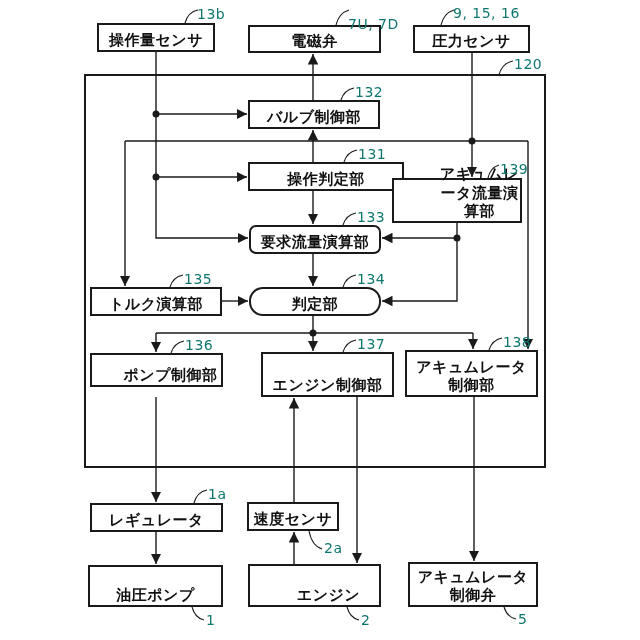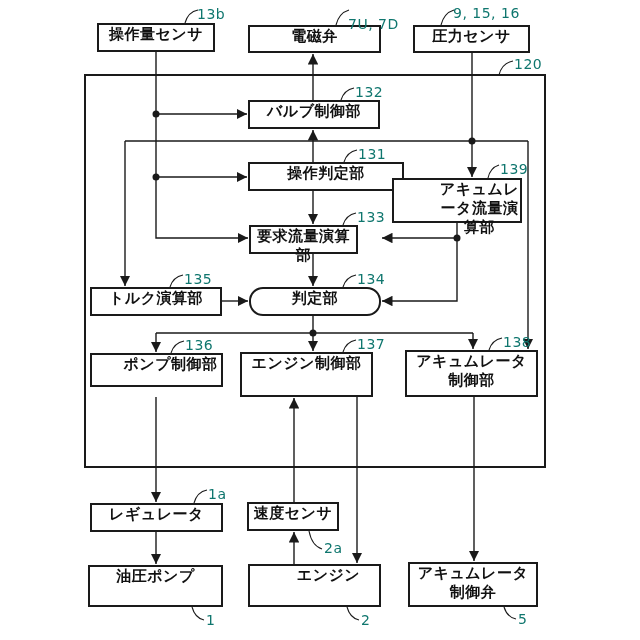--- a/index.html
+++ b/index.html
@@ -4,21 +4,21 @@
 <style>
   html,body{margin:0;padding:0;background:#fff;}
   #figure{
     position:relative;width:640px;height:640px;background:#ffffff;
     font-family:"DejaVu Sans","Liberation Sans",sans-serif;
     color:#111;overflow:hidden;
   }
   #wires{position:absolute;left:0;top:0;width:640px;height:640px;z-index:1;}
   .block{
     position:absolute;box-sizing:border-box;border:2px solid #1a1a1a;background:#fff;
-    display:flex;align-items:flex-start;justify-content:center;text-align:center;
+    display:flex;align-items:flex-end;justify-content:center;text-align:center;
     font-size:15px;font-weight:600;letter-spacing:0.5px;line-height:1.25;z-index:2;
   }
   .block.outer{background:transparent;z-index:0;}
   .block .lbl{display:inline-block;}
   .block .wrap{max-width:7.4em;}
   .ref{
     position:absolute;font-size:14px;font-weight:400;color:#0f766e;
     letter-spacing:0.5px;white-space:nowrap;z-index:3;
   }
 </style>
@@ -112,33 +112,33 @@
 
   <div class="block" style="left:248px;top:100px;width:132px;height:29px;">
     <span class="lbl">バルブ制御部</span>
   </div>
   <div class="block" style="left:248px;top:162px;width:156px;height:29px;">
     <span class="lbl">操作判定部</span>
   </div>
   <div class="block" style="left:392px;top:178px;width:130px;height:45px;padding-left:45px;">
     <span class="lbl wrap">アキュムレータ流量演算部</span>
   </div>
-  <div class="block" style="left:249px;top:225px;width:109px;height:29px;">
+  <div class="block" style="left:249px;top:225px;width:132px;height:29px;border-radius:7px;">
     <span class="lbl">要求流量演算部</span>
   </div>
   <div class="block" style="left:90px;top:287px;width:132px;height:29px;">
     <span class="lbl">トルク演算部</span>
   </div>
   <div class="block" style="left:249px;top:287px;width:132px;height:29px;border-radius:14px;">
     <span class="lbl">判定部</span>
   </div>
   <div class="block" style="left:90px;top:353px;width:133px;height:34px;padding-left:28px;">
     <span class="lbl">ポンプ制御部</span>
   </div>
-  <div class="block" style="left:240px;top:352px;width:133px;height:45px;">
+  <div class="block" style="left:261px;top:352px;width:133px;height:45px;">
     <span class="lbl">エンジン制御部</span>
   </div>
   <div class="block" style="left:405px;top:350px;width:133px;height:47px;">
     <span class="lbl wrap">アキュムレータ制御部</span>
   </div>
 
   <div class="block" style="left:90px;top:503px;width:133px;height:29px;">
     <span class="lbl">レギュレータ</span>
   </div>
   <div class="block" style="left:247px;top:502px;width:92px;height:29px;">

